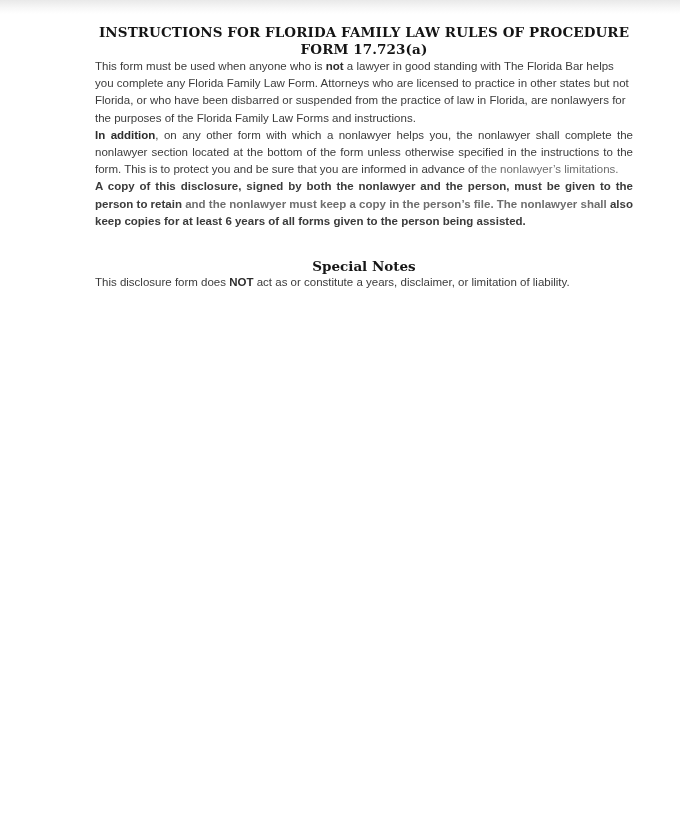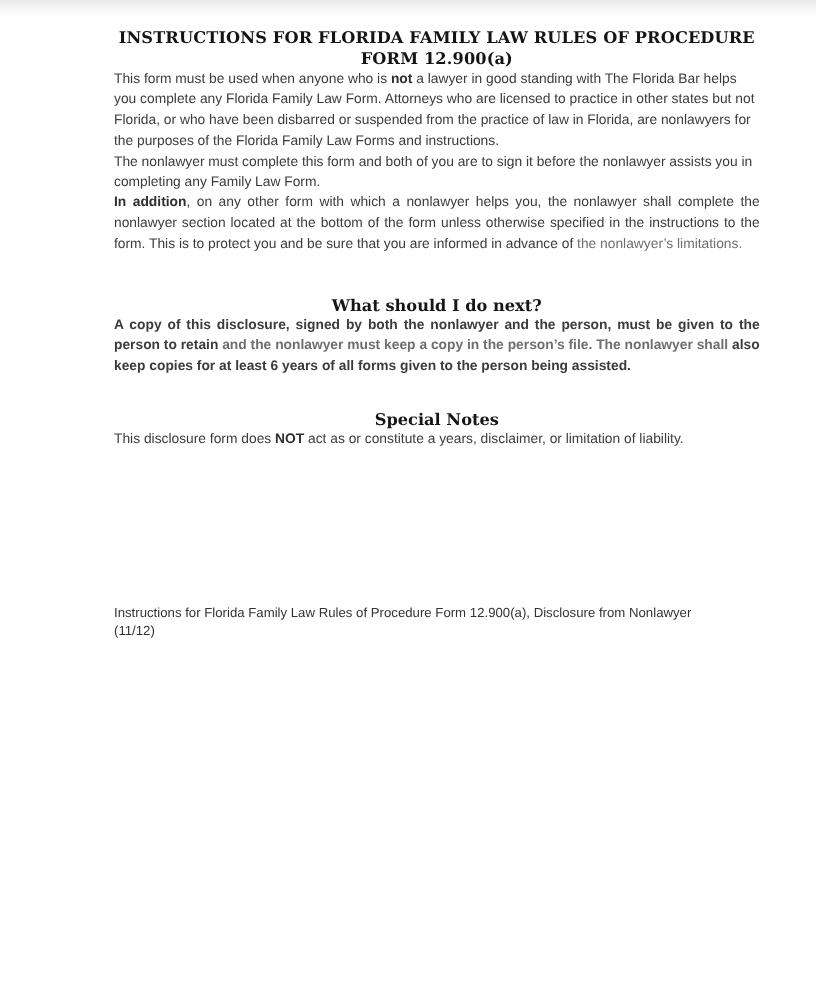--- a/index.html
+++ b/index.html
@@ -67,36 +67,30 @@
 </style>
 </head>
 <body>
 
 <div class="top-shade"></div>
 
 <div class="page">
 
   <div class="doc-title">
     <div>INSTRUCTIONS FOR FLORIDA FAMILY LAW RULES OF PROCEDURE</div>
-    <div>FORM 12.900(a)</div>
+    <div>FORM 17.723(a)</div>
   </div>
 
 
   <p class="body-para p1"><span>This form must be used when anyone who is </span><span class="bold">not</span><span> a lawyer in good standing with The Florida Bar helps you complete any Florida Family Law Form. Attorneys who are licensed to practice in other states but not Florida, or who have been disbarred or suspended from the practice of law in Florida, are nonlawyers for the purposes of the Florida Family Law Forms and instructions.</span></p>
 
-  <p class="body-para p2">The nonlawyer must complete this form and both of you are to sign it before the nonlawyer assists you in completing any Family Law Form.</p>
 
   <p class="body-para p3"><span class="bold">In addition</span><span>, on any other form with which a nonlawyer helps you, the nonlawyer shall complete the nonlawyer section located at the bottom of the form unless otherwise specified in the instructions to the form.  This is to protect you and be sure that you are informed in advance of </span><span class="muted">the nonlawyer’s limitations.</span></p>
 
-  <div class="section-heading h-next">What should I do next?</div>
 
   <p class="body-para p4"><span>A copy of this disclosure, signed by both the nonlawyer and the person, must be given to the person to retain </span><span class="muted">and the nonlawyer must keep a copy in the person’s file. The nonlawyer shall</span><span> also keep copies for at least 6 years of all forms given to the person being assisted.</span></p>
 
   <div class="section-heading h-notes">Special Notes</div>
 
   <p class="body-para p5"><span>This disclosure form does </span><span class="bold">NOT</span><span> act as or constitute a years, disclaimer, or limitation of liability.</span></p>
 
-  <div class="footer">
-    <div>Instructions for Florida Family Law Rules of Procedure Form 12.900(a), Disclosure from Nonlawyer</div>
-    <div>(11/12)</div>
-  </div>
 
 </div>
 
 </body></html>

